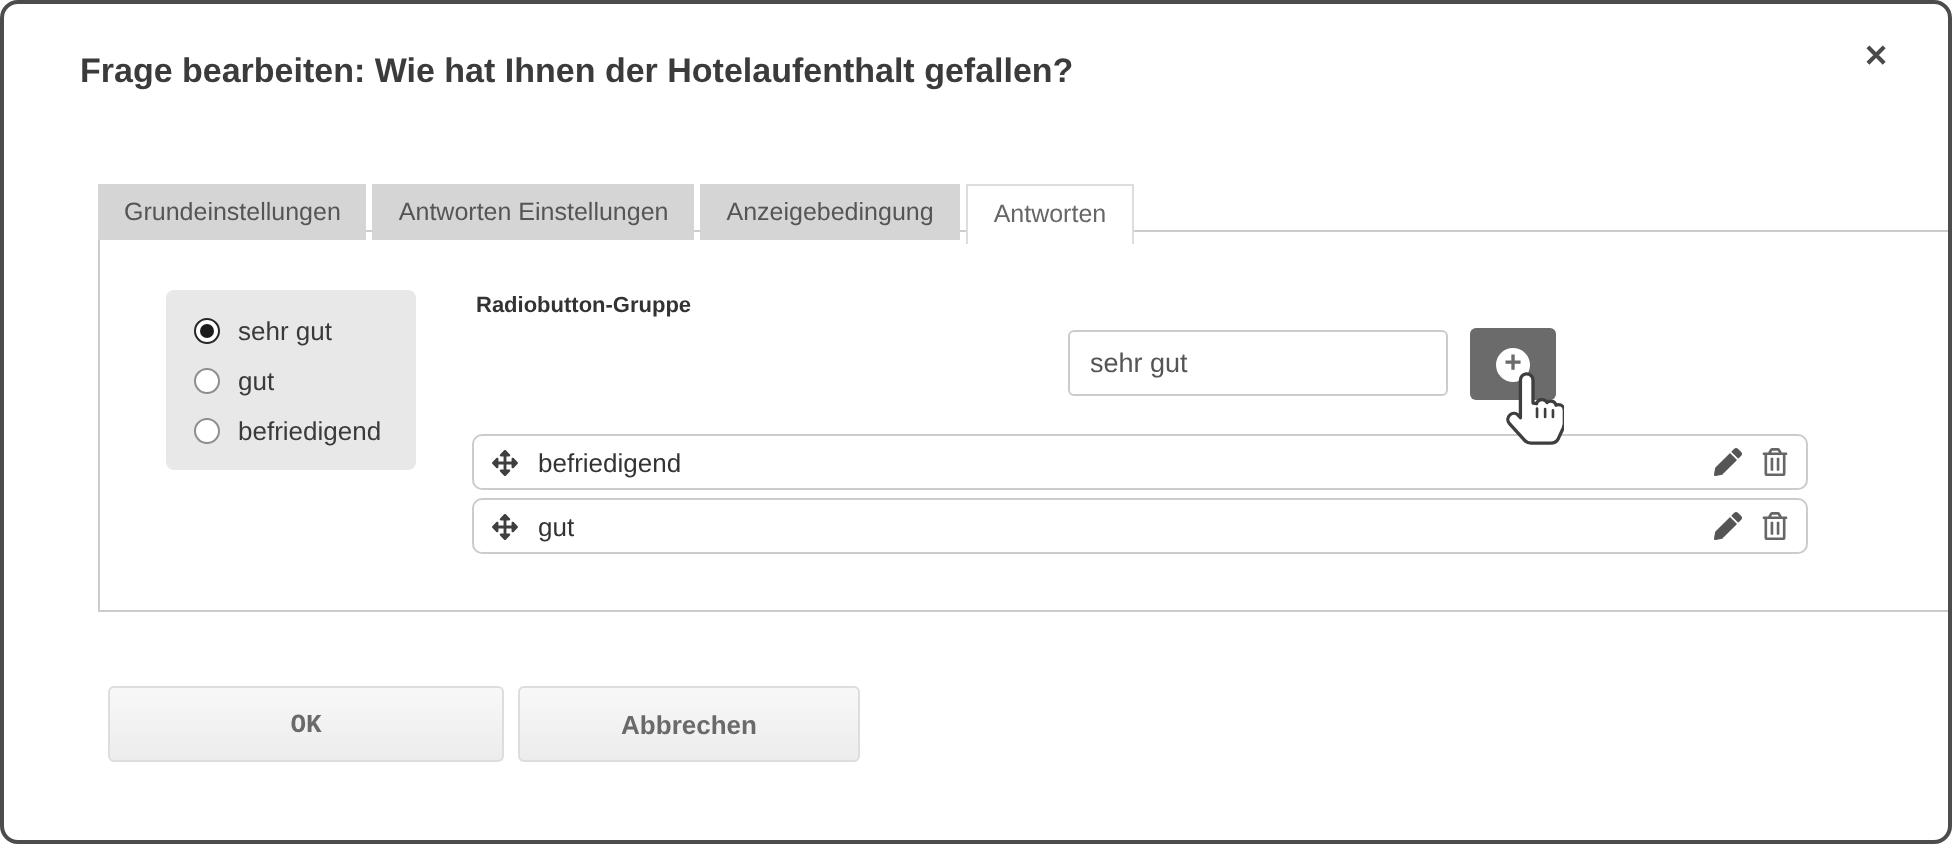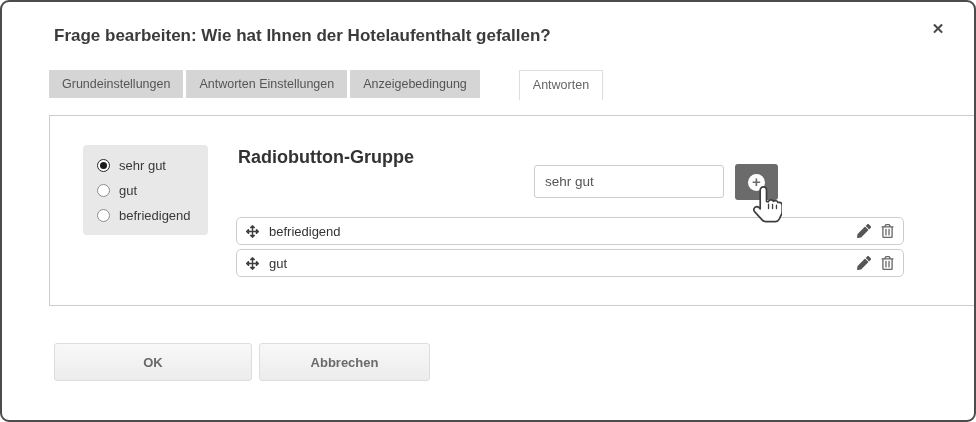--- a/index.html
+++ b/index.html
@@ -7,37 +7,37 @@
     width:976px;height:422px;position:relative;overflow:hidden;
     font-family:"Liberation Sans", sans-serif;
     -webkit-font-smoothing:antialiased;
   }
   .modal{
     position:absolute;inset:0;background:#fff;
     border:2px solid #4c4c4c;border-radius:9px;
     box-sizing:border-box;overflow:hidden;
   }
   .dialog-title{
-    position:absolute;left:52px;top:24px;
+    position:absolute;left:38px;top:24px;
     font-size:17px;font-weight:bold;color:#3b3b3b;white-space:nowrap;
   }
   .close-x{
     position:absolute;right:26px;top:17px;width:20px;height:20px;
     font-size:15px;font-weight:bold;color:#4a4a4a;text-align:center;
     line-height:20px;cursor:pointer;user-select:none;
   }
   
-  .tabs{position:absolute;left:47px;top:68px;display:flex;align-items:flex-start;z-index:2;}
+  .tabs{position:absolute;left:47px;top:90px;display:flex;align-items:flex-start;z-index:2;}
   .tab{
     height:28px;line-height:28px;padding:0 13px;margin-right:3px;
     background:#d5d5d5;color:#555;font-size:12.5px;white-space:nowrap;cursor:pointer;
   }
   .tab.active{
     background:#fff;border:1px solid #ddd;border-bottom:none;
-    height:29px;color:#666;cursor:default;margin-left:36px;
+    height:29px;color:#666;cursor:default;
   }
   
   .panel{
     position:absolute;left:47px;top:113px;width:952px;height:191px;
     border:1px solid #ccc;background:#fff;box-sizing:border-box;z-index:1;
   }
   
   .preview-box{
     position:absolute;left:33px;top:29px;width:125px;height:90px;
     background:#e8e8e8;border-radius:4px;box-sizing:border-box;
@@ -46,21 +46,21 @@
   .radio-row{display:flex;align-items:center;gap:9px;height:19px;margin-bottom:6px;
     font-size:13px;color:#3a3a3a;cursor:pointer;}
   .radio{width:13px;height:13px;border-radius:50%;background:#fff;
     border:1px solid #8e8e8e;box-sizing:border-box;position:relative;flex:none;}
   .radio.checked{border:1.5px solid #272727;}
   .radio.checked::after{
     content:"";position:absolute;left:50%;top:50%;width:7px;height:7px;margin:-3.5px 0 0 -3.5px;
     border-radius:50%;background:#1c1c1c;
   }
   
-  .group-heading{position:absolute;left:188px;top:31px;font-size:18px;font-weight:bold;color:#333;}
+  .group-heading{position:absolute;left:188px;top:31px;font-size:11px;font-weight:bold;color:#333;}
   .answer-input{
     position:absolute;left:484px;top:49px;width:190px;height:33px;
     border:1px solid #ccc;border-radius:3px;box-sizing:border-box;
     padding:0 10px;font-size:13.5px;color:#555;outline:none;
     font-family:"Liberation Sans", sans-serif;
   }
   .add-btn{
     position:absolute;left:685px;top:48px;height:36px;
     display:inline-flex;align-items:center;gap:9px;padding:0 13px;
     background:#6b6b6b;border:none;border-radius:3px;cursor:pointer;
@@ -88,21 +88,21 @@
   .pencil svg{width:14px;height:14px;fill:#555;}
   .trash svg{width:13px;height:14px;fill:#666;}
   
   .footer-btn{
     position:absolute;top:341px;height:38px;
     border:1px solid #ddd;border-radius:3px;
     background:linear-gradient(#f8f8f8,#ececec);
     font-size:13px;font-weight:bold;color:#6a6a6a;cursor:pointer;
     font-family:"Liberation Sans", sans-serif;
   }
-  .ok-btn{left:52px;width:198px;}
+  .ok-btn{left:52px;width:198px;font-family:Liberation Mono, monospace;}
   .cancel-btn{left:257px;width:171px;}
   
   .cursor-overlay{position:absolute;left:749px;top:183px;width:31px;height:38px;z-index:5;pointer-events:none;}
 </style>
 </head>
 <body>
 
 <div class="modal">
 
   <div class="dialog-title">Frage bearbeiten: Wie hat Ihnen der Hotelaufenthalt gefallen?</div>

